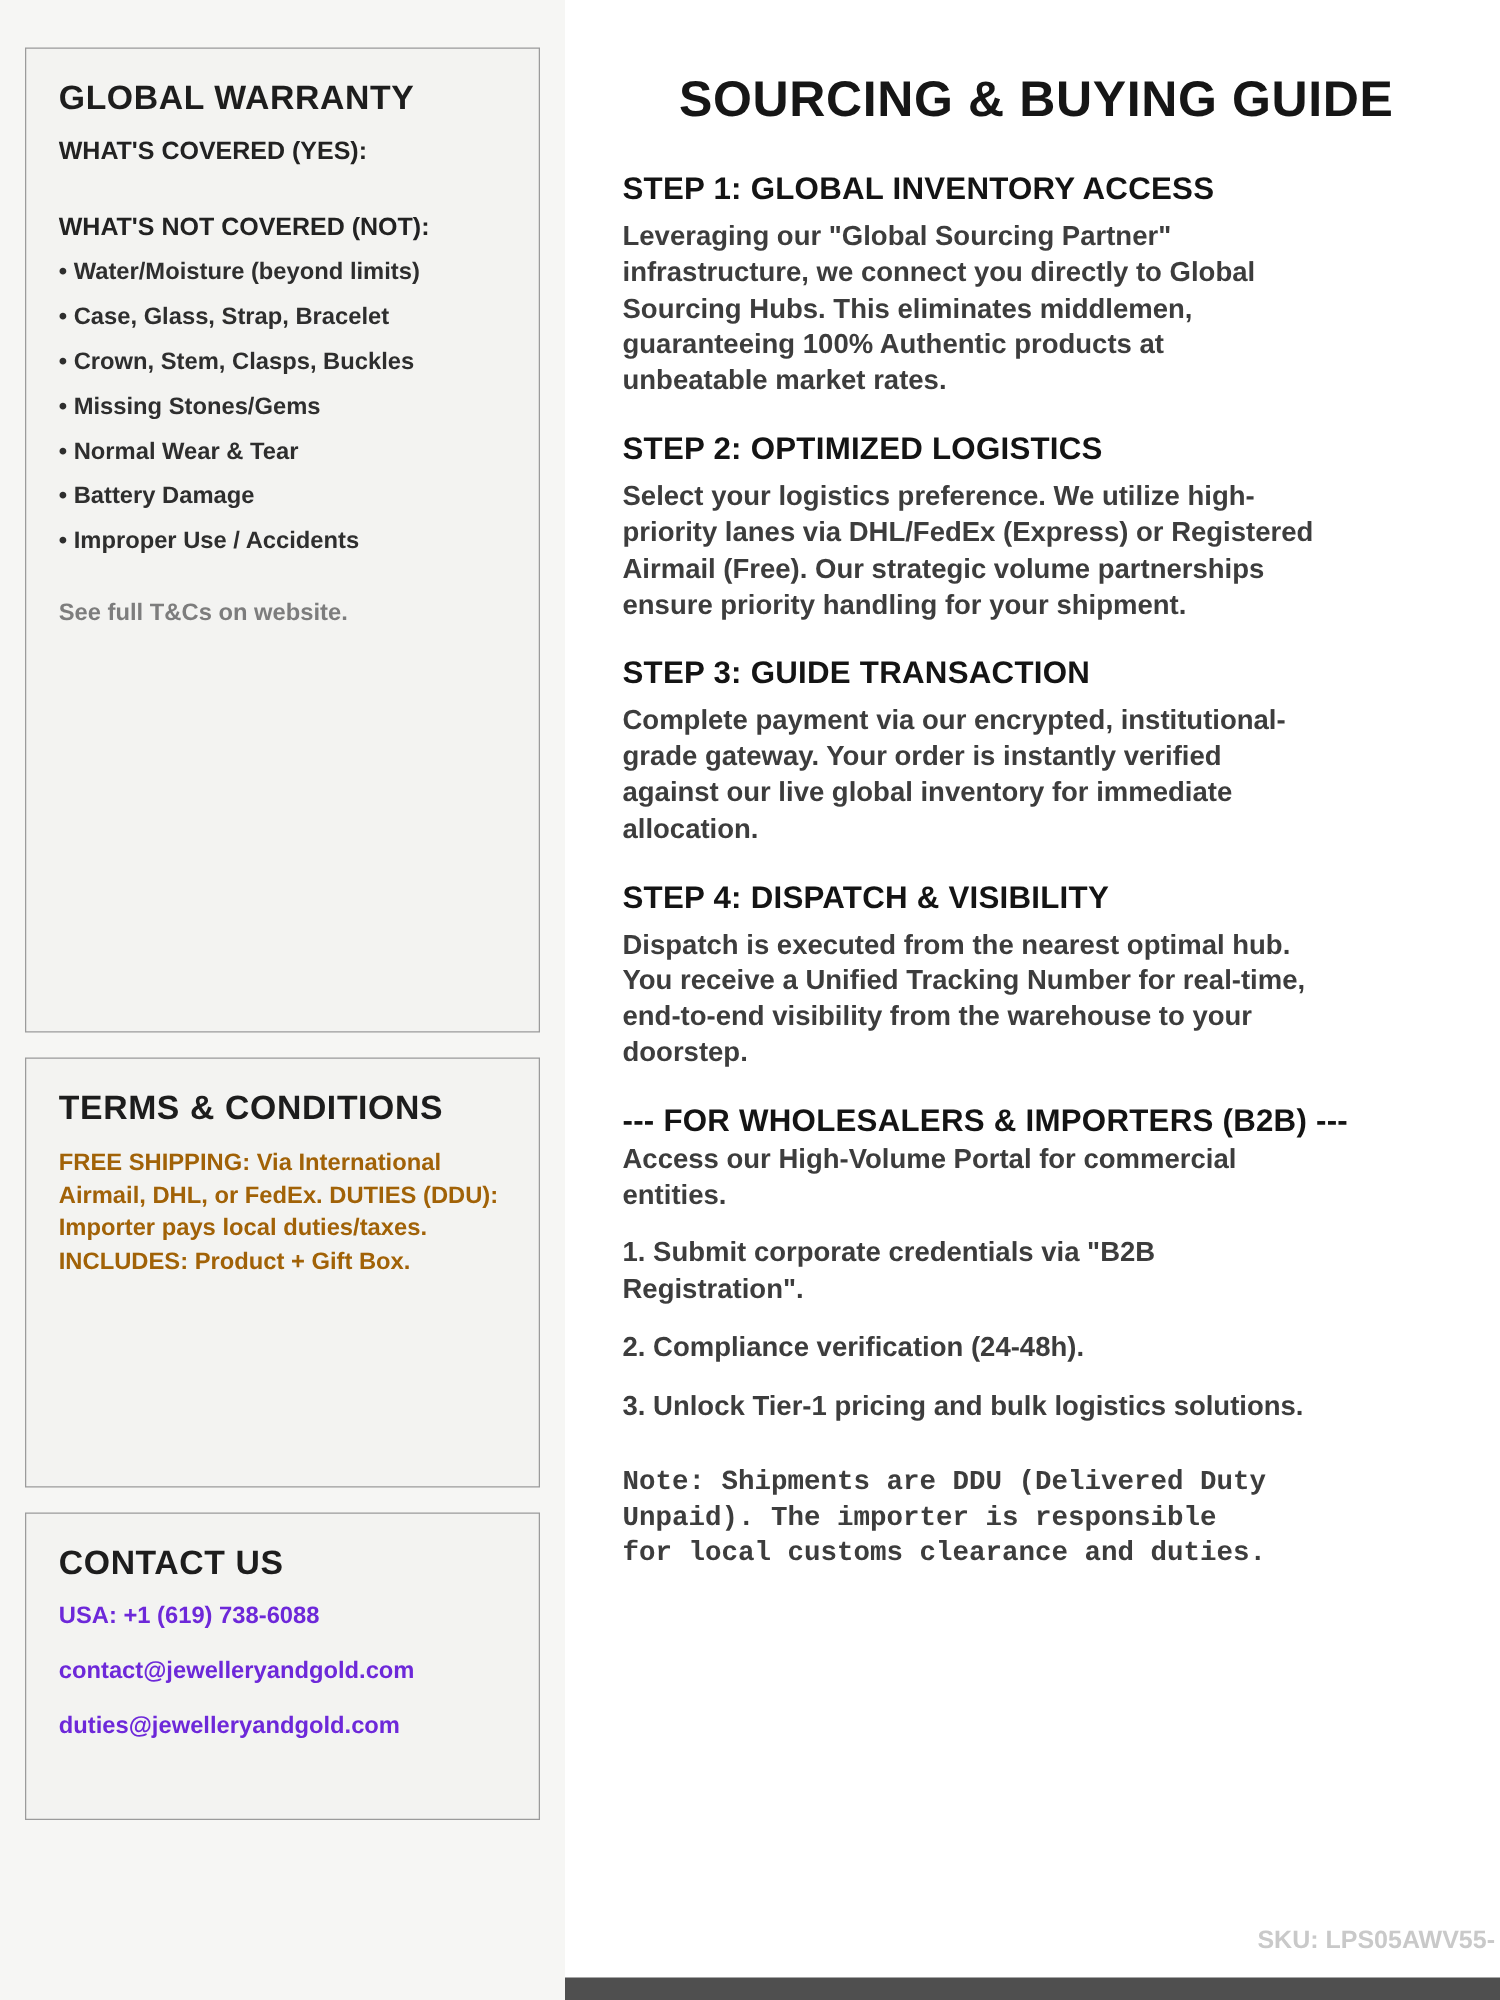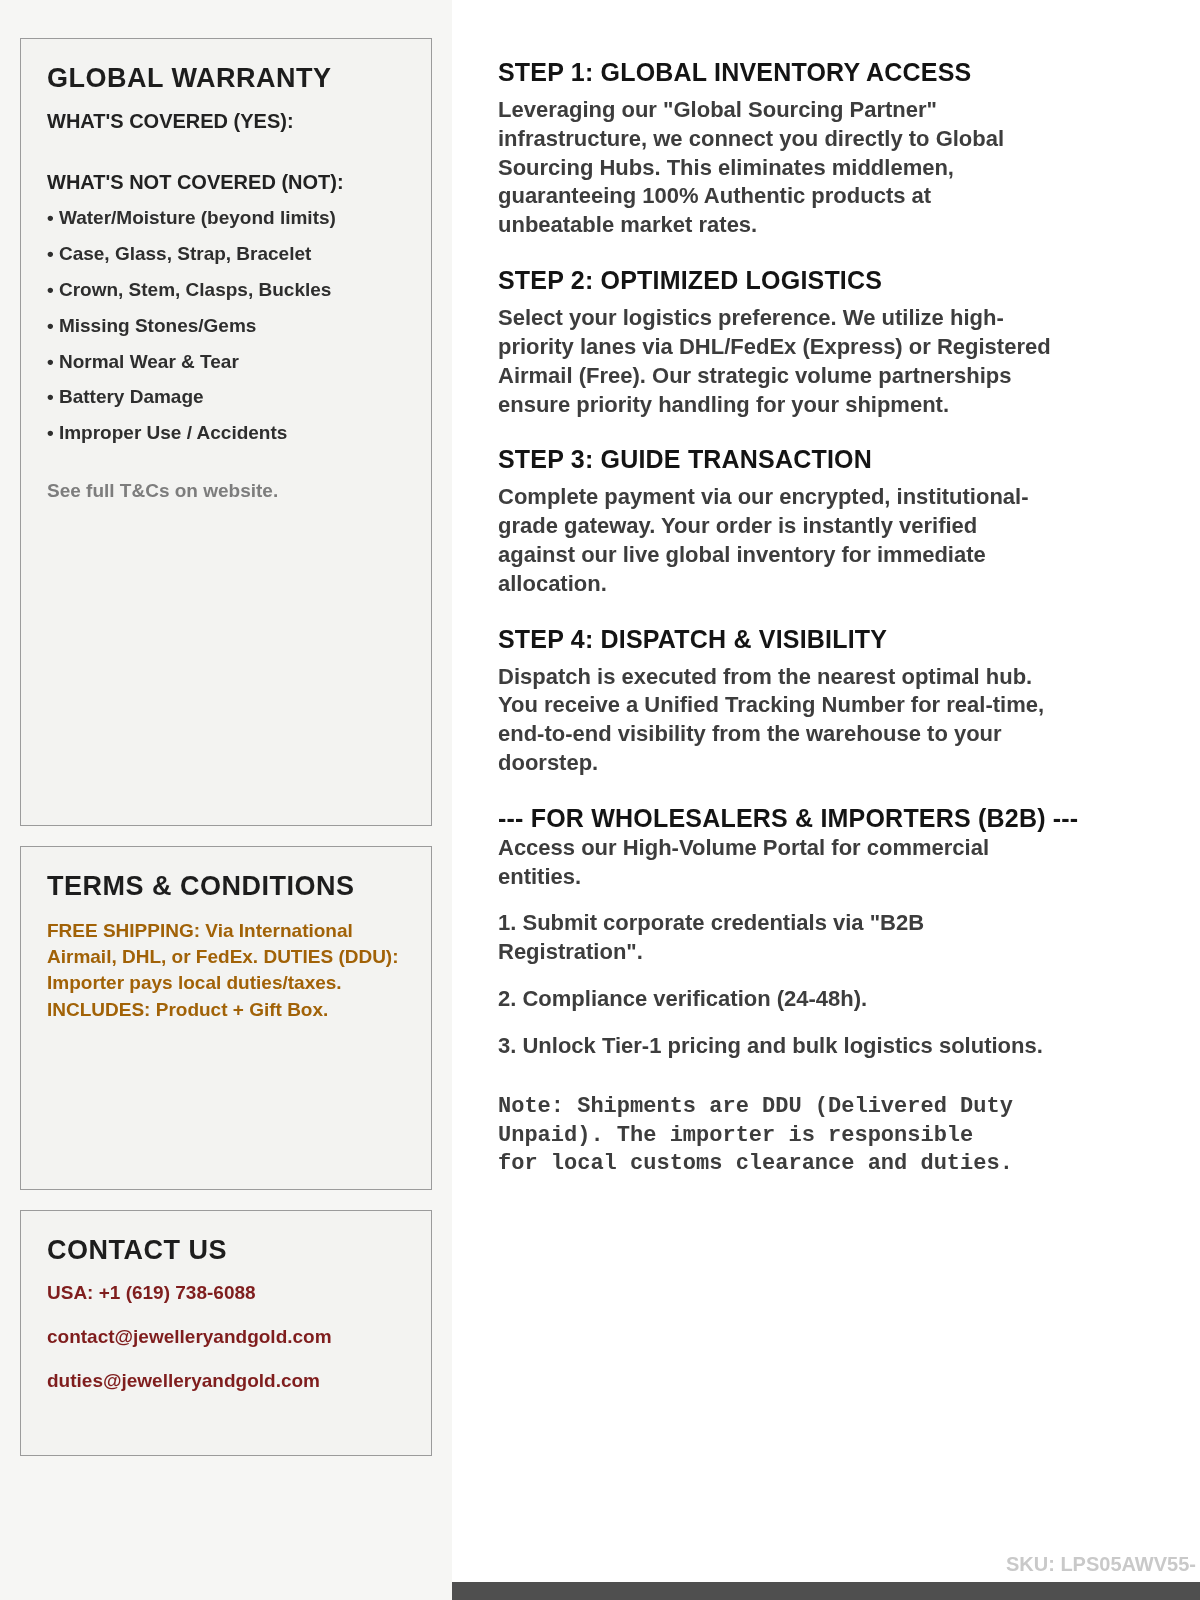--- a/index.html
+++ b/index.html
@@ -61,21 +61,21 @@
   }
   .terms-body {
     font-size: 19px;
     font-weight: 700;
     color: #a16207;
     line-height: 1.38;
   }
   .contact-line {
     font-size: 19px;
     font-weight: 700;
-    color: #7f1d1d;
+    color: #6d28d9;
     margin-bottom: 22px;
   }
 
   
   .main {
     position: relative;
     flex: 1;
     height: 1600px;
     background: #ffffff;
     padding: 58px 40px 0 46px;
@@ -110,21 +110,21 @@
     color: #3d3d3d;
     line-height: 1.31;
     max-width: 570px;
     margin-bottom: 18px;
   }
   .b2b p.note { margin-top: 32px; max-width: 520px; font-family: Liberation Mono, monospace; }
 
   .sku {
     position: absolute;
     right: 4px;
-    bottom: 24px;
+    bottom: 36px;
     font-size: 20px;
     font-weight: 700;
     color: #c9c9c9;
     white-space: nowrap;
   }
   .footer-bar {
     position: absolute;
     left: 0; right: 0; bottom: 0;
     height: 18px;
     background: #4f4f4f;
@@ -165,20 +165,21 @@
       <h2>CONTACT US</h2>
       <div class="contact-line">USA: +1 (619) 738-6088</div>
       <div class="contact-line">contact@jewelleryandgold.com</div>
       <div class="contact-line">duties@jewelleryandgold.com</div>
     </section>
 
   </aside>
 
   <main class="main">
 
+    <h1 class="main-title">SOURCING &amp; BUYING GUIDE</h1>
 
     <section class="step">
       <h3>STEP 1: GLOBAL INVENTORY ACCESS</h3>
       <p>Leveraging our "Global Sourcing Partner" infrastructure, we connect you directly to Global Sourcing Hubs. This eliminates middlemen, guaranteeing 100% Authentic products at unbeatable market rates.</p>
     </section>
 
     <section class="step">
       <h3>STEP 2: OPTIMIZED LOGISTICS</h3>
       <p>Select your logistics preference. We utilize high-priority lanes via DHL/FedEx (Express) or Registered Airmail (Free). Our strategic volume partnerships ensure priority handling for your shipment.</p>
     </section>

